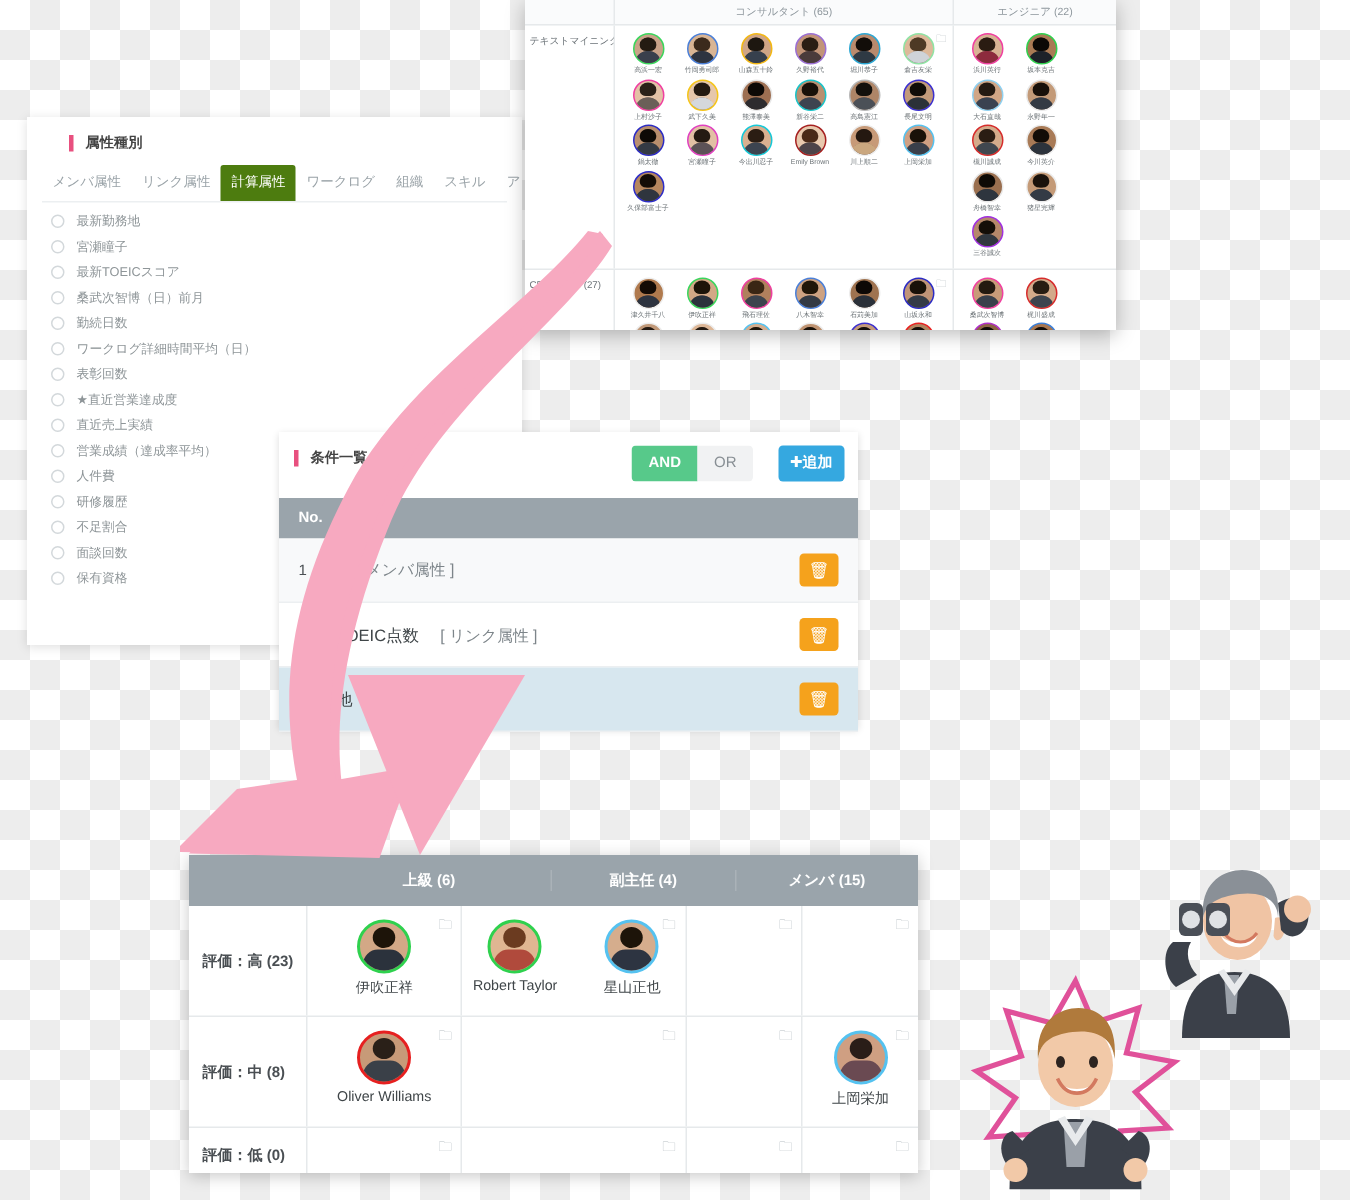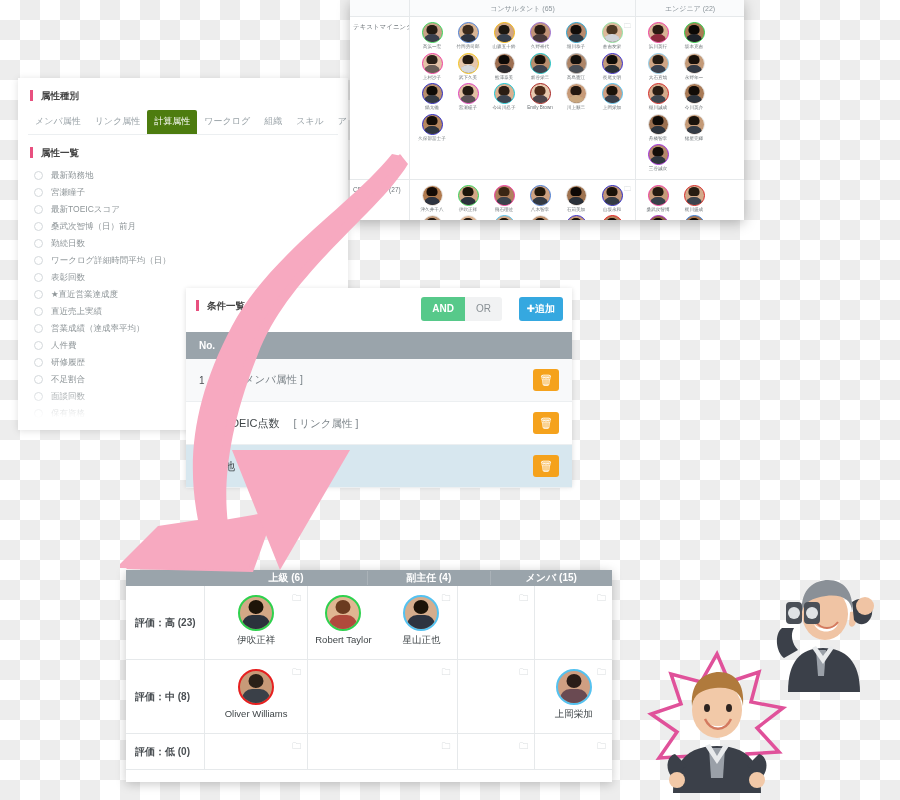--- a/index.html
+++ b/index.html
@@ -22,21 +22,21 @@
   .shadow-sm { box-shadow:0 1px 5px rgba(0,0,0,.14); }
 
   
   #attr-panel {
     left:18px; top:78px; width:330px; height:352px;
     box-shadow:0 1px 7px rgba(0,0,0,.13);
     overflow:hidden;
   }
   .sec-title {
     font-size:9.5px; color:#444; font-weight:bold;
-    padding-left:8px; margin:12px 0 9px 12px;
+    padding-left:8px; margin:12px 0 9px 28px;
     border-left:3px solid #e8507f; line-height:11px;
   }
   .tabbar { display:flex; margin:0 10px; border-bottom:1px solid #eceff1; }
   .tab {
     font-size:9px; color:#9aa3a8; padding:5px 7px 6px; white-space:nowrap;
   }
   .tab.active { background:#4d7c0f; color:#fff; border-radius:2px 2px 0 0; }
   .attr-list { margin-top:4px; }
   .attr-row { display:flex; align-items:center; padding:2.5px 0 2.5px 16px; }
   .radio {
@@ -115,21 +115,21 @@
   .cond-row .c-ex { flex:1; font-size:11px; color:#3f4548; }
   .cond-row .c-ex .kind { color:#7d858a; font-size:10.5px; margin-left:14px; }
   .c-del { width:52px; display:flex; justify-content:center; }
   .del-btn {
     background:#f5a21c; color:#fff; width:26px; height:22px; border-radius:3px;
     font-size:11px; display:flex; align-items:center; justify-content:center;
   }
 
   
   #matrix-panel { left:126px; top:570px; width:486px; height:212px; overflow:hidden; }
-  .mx-head { display:flex; background:#9aa4ab; color:#fff; height:16px;align-items:center; }
+  .mx-head { display:flex; background:#9aa4ab; color:#fff; height:34px;align-items:center; }
   .mx-head .h { border-right:1px solid #aab2b8; font-size:10px; font-weight:bold;
                 display:flex; align-items:center; justify-content:center; white-space:nowrap; }
   .mx-head .h:last-child { border-right:none; }
   .mx-row { display:flex; border-bottom:1px solid #e6e9eb; }
   .mx-row .rl {
     flex:0 0 79px; font-size:10px; font-weight:bold; color:#4a4f53;
     display:flex; align-items:center; padding-left:9px; border-right:1px solid #e6e9eb;
     white-space:nowrap;
   }
   .mx-cell { position:relative; border-right:1px solid #e6e9eb; padding-top:9px; }
@@ -162,21 +162,20 @@
   <div class="sec-title">属性種別</div>
   <div class="tabbar" id="tabbar">
       <div class="tab">メンバ属性</div>
       <div class="tab">リンク属性</div>
       <div class="tab active">計算属性</div>
       <div class="tab">ワークログ</div>
       <div class="tab">組織</div>
       <div class="tab">スキル</div>
       <div class="tab">アンケート</div>
     </div>
-  <div class="sec-title">属性一覧</div>
   <div class="attr-list" id="attrlist">
       <div class="attr-row">
         <span class="radio"></span>
         <span class="attr-label">最新勤務地</span>
       </div>
       <div class="attr-row">
         <span class="radio"></span>
         <span class="attr-label">宮瀬瞳子</span>
       </div>
       <div class="attr-row">

